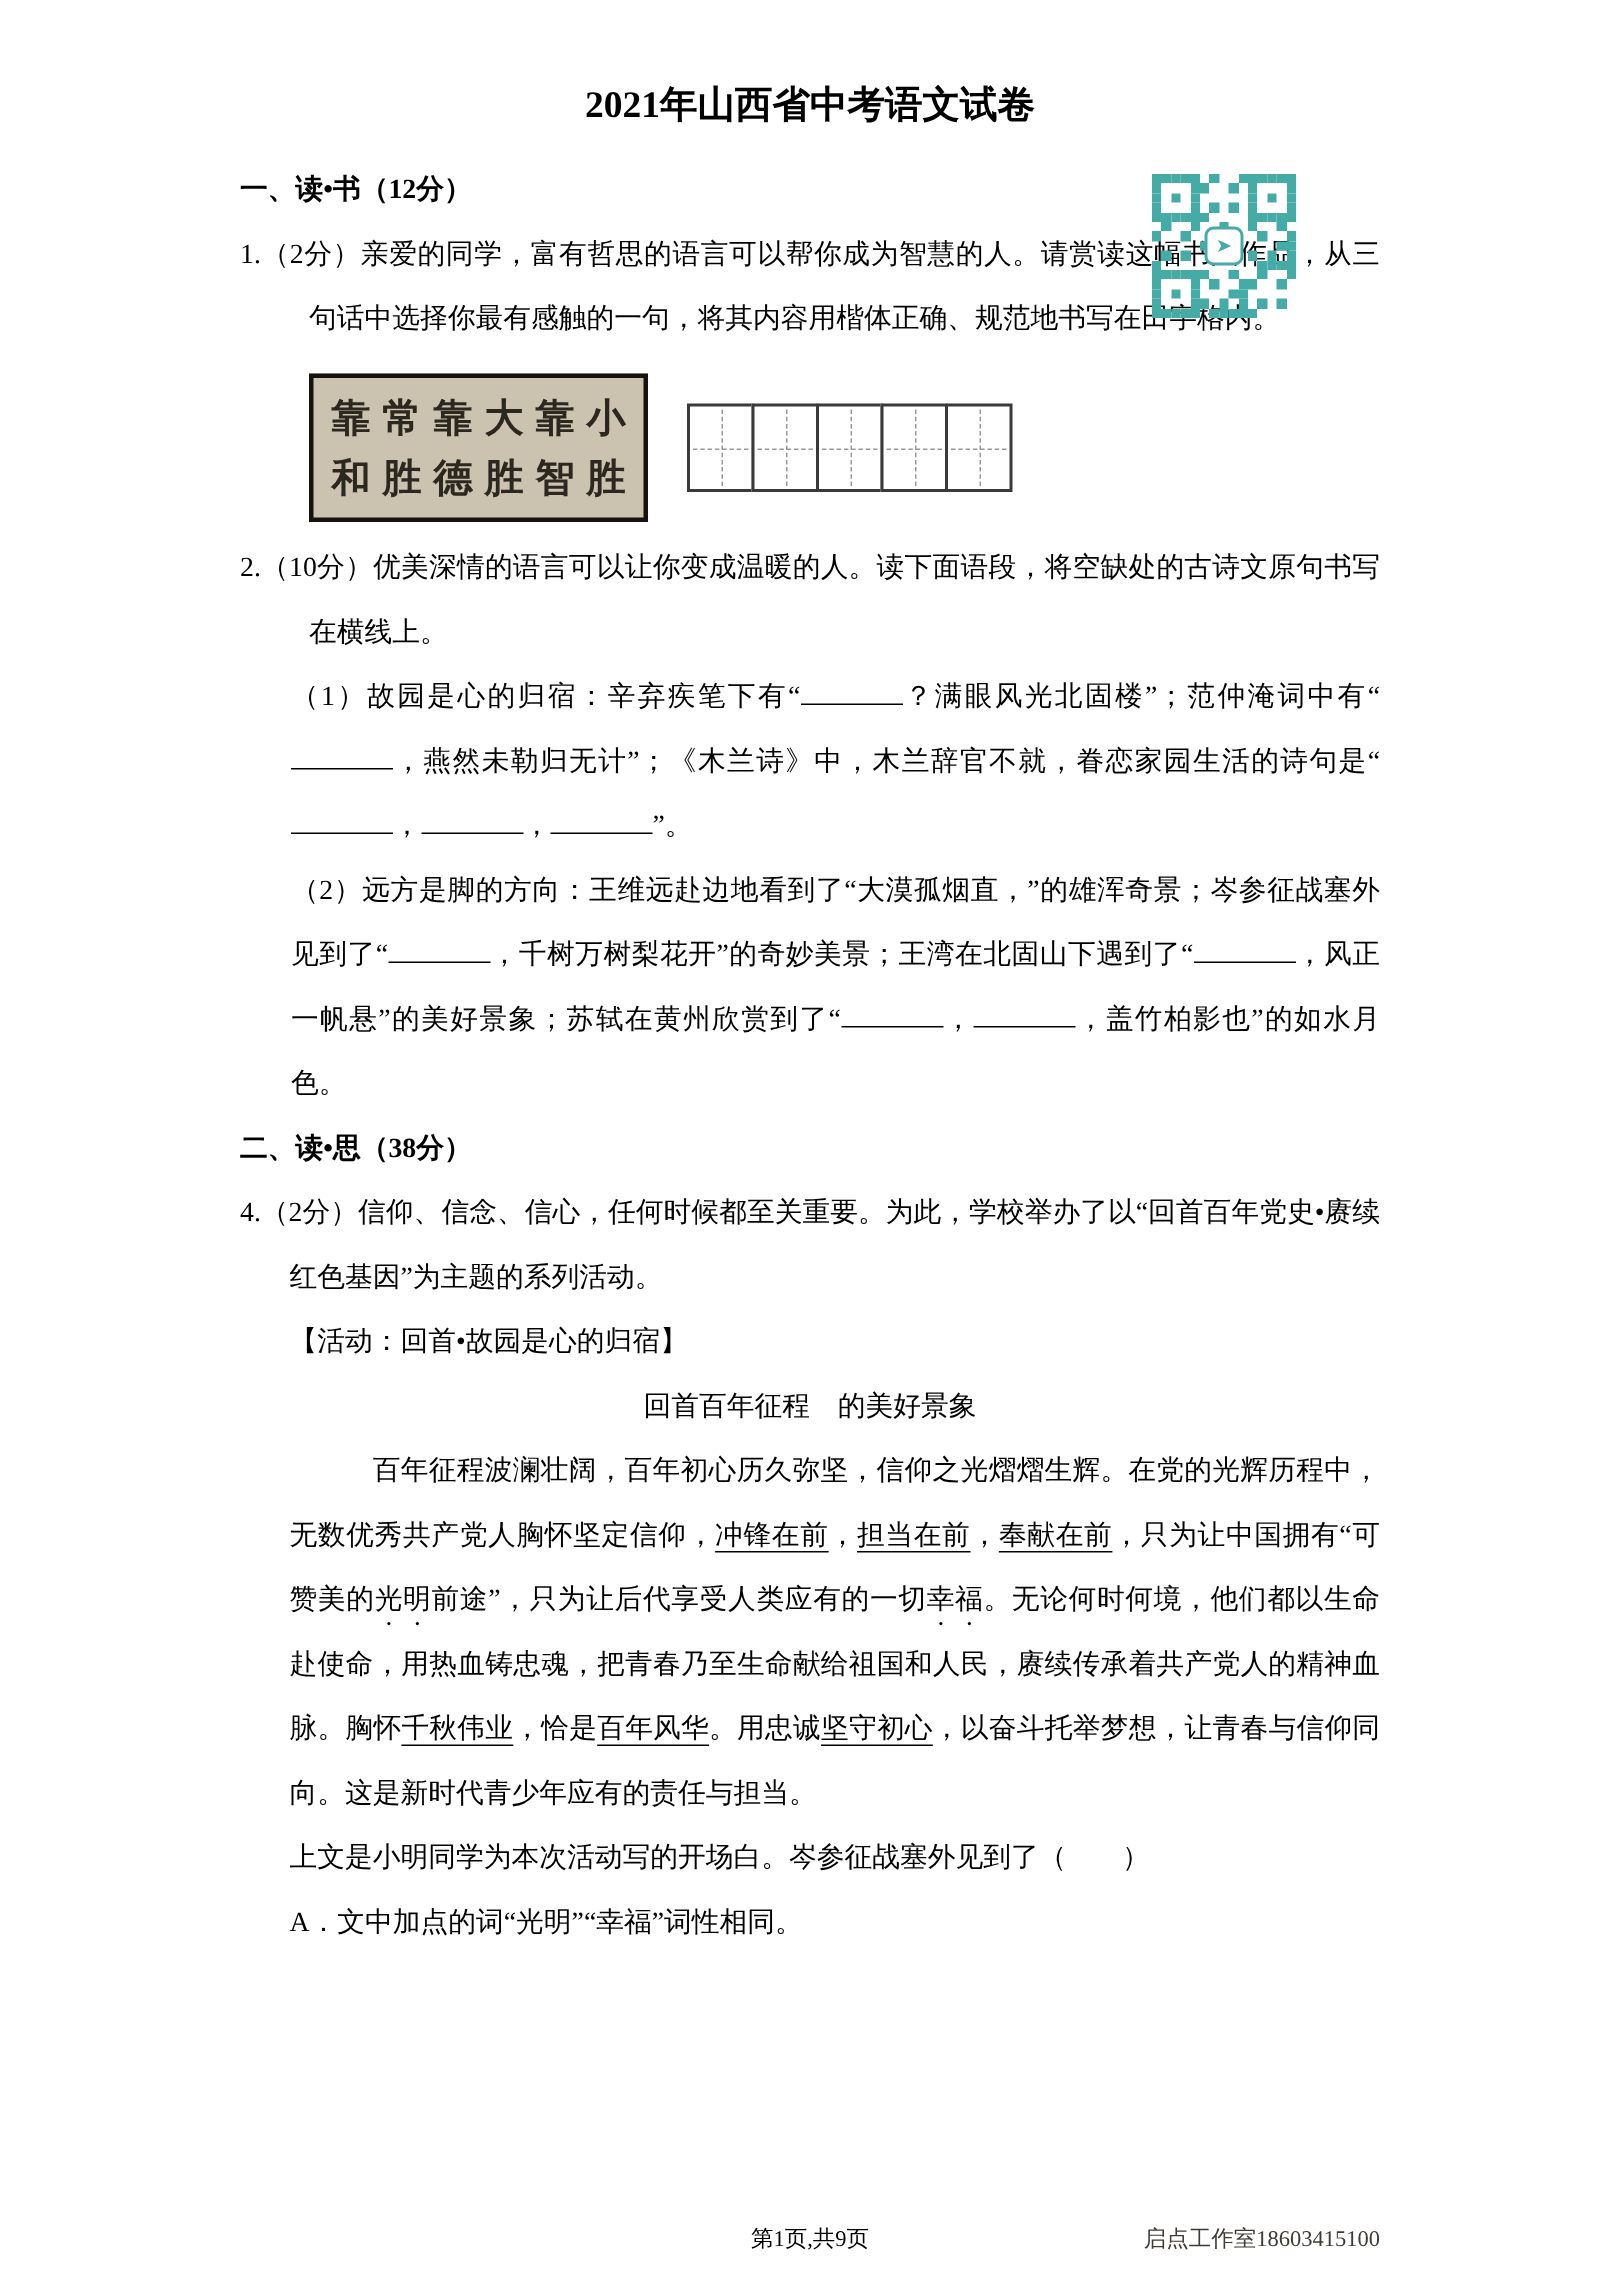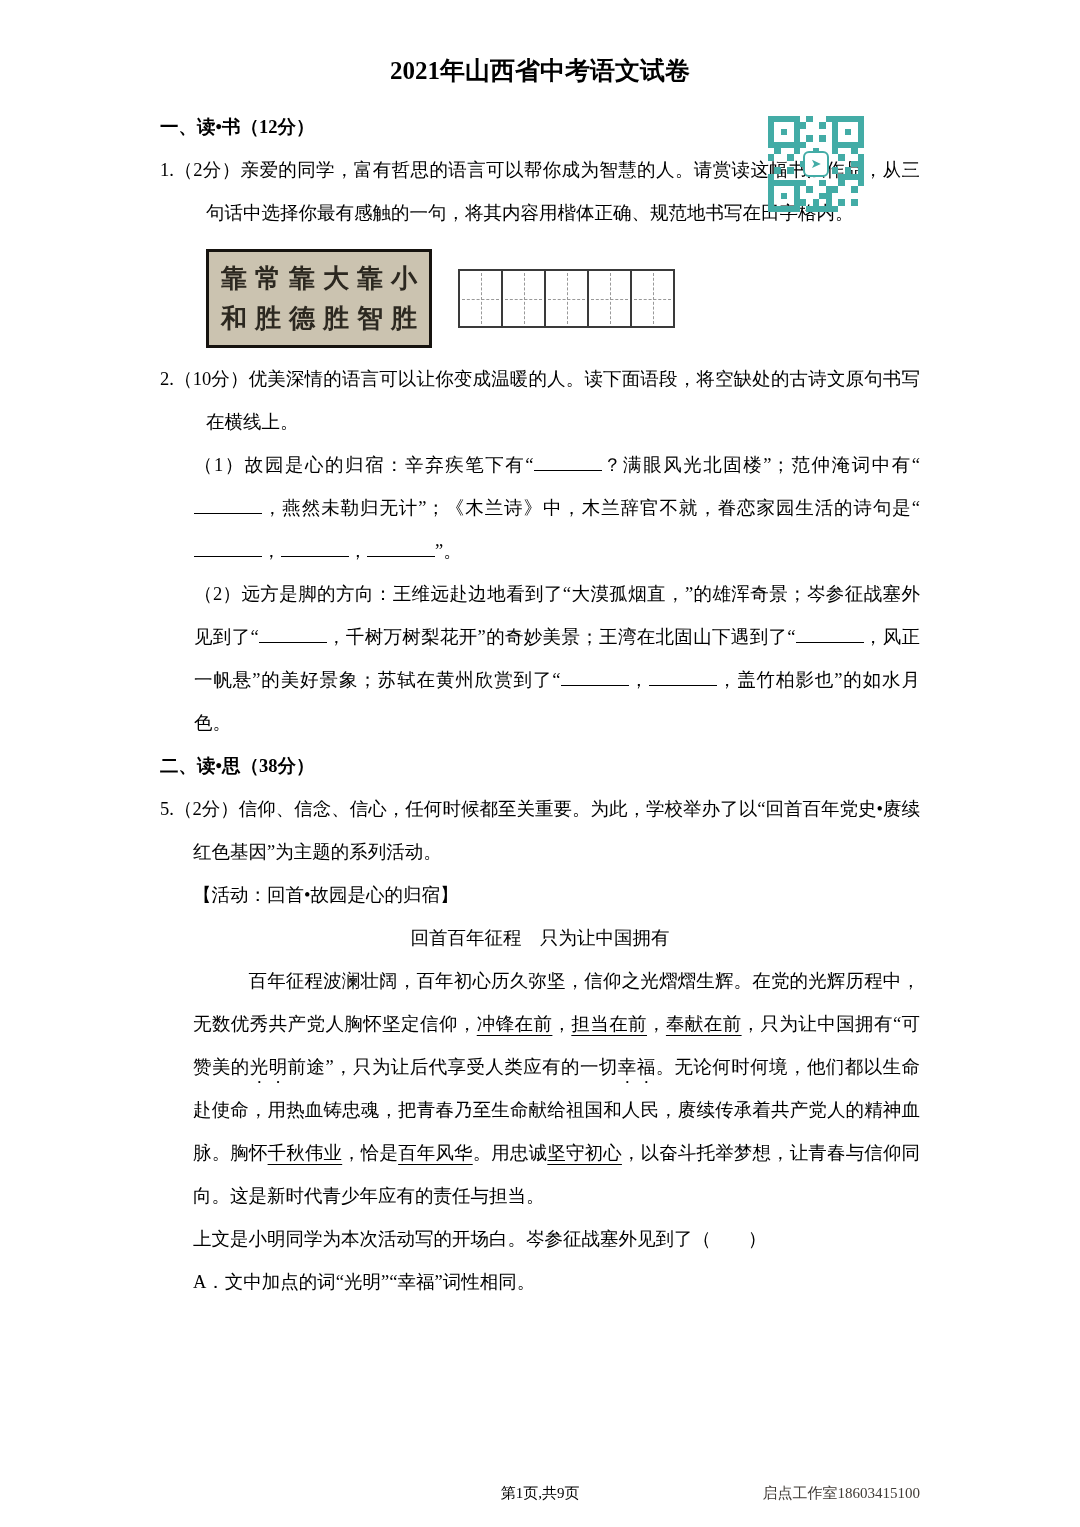--- a/index.html
+++ b/index.html
@@ -330,23 +330,23 @@
       <div class="tzg-cell"></div>
     </div>
   </div>
 
   <p class="q-para">2.（10分）优美深情的语言可以让你变成温暖的人。读下面语段，将空缺处的古诗文原句书写在横线上。</p>
   <p class="sub-para"><span>（1）故园是心的归宿：辛弃疾笔下有“</span><span class="blank"></span><span>？满眼风光北固楼”；范仲淹词中有“</span><span class="blank"></span><span>，燕然未勒归无计”；《木兰诗》中，木兰辞官不就，眷恋家园生活的诗句是“</span><span class="blank"></span><span>，</span><span class="blank"></span><span>，</span><span class="blank"></span><span>”。</span></p>
   <p class="sub-para"><span>（2）远方是脚的方向：王维远赴边地看到了“大漠孤烟直，”的雄浑奇景；岑参征战塞外见到了“</span><span class="blank"></span><span>，千树万树梨花开”的奇妙美景；王湾在北固山下遇到了“</span><span class="blank"></span><span>，风正一帆悬”的美好景象；苏轼在黄州欣赏到了“</span><span class="blank"></span><span>，</span><span class="blank"></span><span>，盖竹柏影也”的如水月色。</span></p>
 
   <div class="sec-heading">二、读•思（38分）</div>
 
-  <p class="q-para3">5.（2分）信仰、信念、信心，任何时候都至关重要。为此，学校举办了以“回首百年党史•赓续红色基因”为主题的系列活动。</p>
+  <p class="q-para3">4.（2分）信仰、信念、信心，任何时候都至关重要。为此，学校举办了以“回首百年党史•赓续红色基因”为主题的系列活动。</p>
   <p class="indent33">【活动：回首•故园是心的归宿】</p>
-  <p class="center-line">回首百年征程　只为让中国拥有</p>
+  <p class="center-line">回首百年征程　的美好景象</p>
   <p class="passage"><span>百年征程波澜壮阔，百年初心历久弥坚，信仰之光熠熠生辉。在党的光辉历程中，无数优秀共产党人胸怀坚定信仰，</span><span class="u">冲锋在前</span><span>，</span><span class="u">担当在前</span><span>，</span><span class="u">奉献在前</span><span>，只为让中国拥有“可赞美的</span><span class="dot">光明</span><span>前途”，只为让后代享受人类应有的一切</span><span class="dot">幸福</span><span>。无论何时何境，他们都以生命赴使命，用热血铸忠魂，把青春乃至生命献给祖国和人民，赓续传承着共产党人的精神血脉。胸怀</span><span class="u">千秋伟业</span><span>，恰是</span><span class="u">百年风华</span><span>。用忠诚</span><span class="u">坚守初心</span><span>，以奋斗托举梦想，让青春与信仰同向。这是新时代青少年应有的责任与担当。</span></p>
   <p class="indent33">上文是小明同学为本次活动写的开场白。岑参征战塞外见到了（　　）</p>
   <p class="indent33">A．文中加点的词“光明”“幸福”词性相同。</p>
 </div>
 
 <div class="footer">
   <span class="page-info">第1页,共9页</span>
   <span class="studio">启点工作室18603415100</span>
 </div>
 

